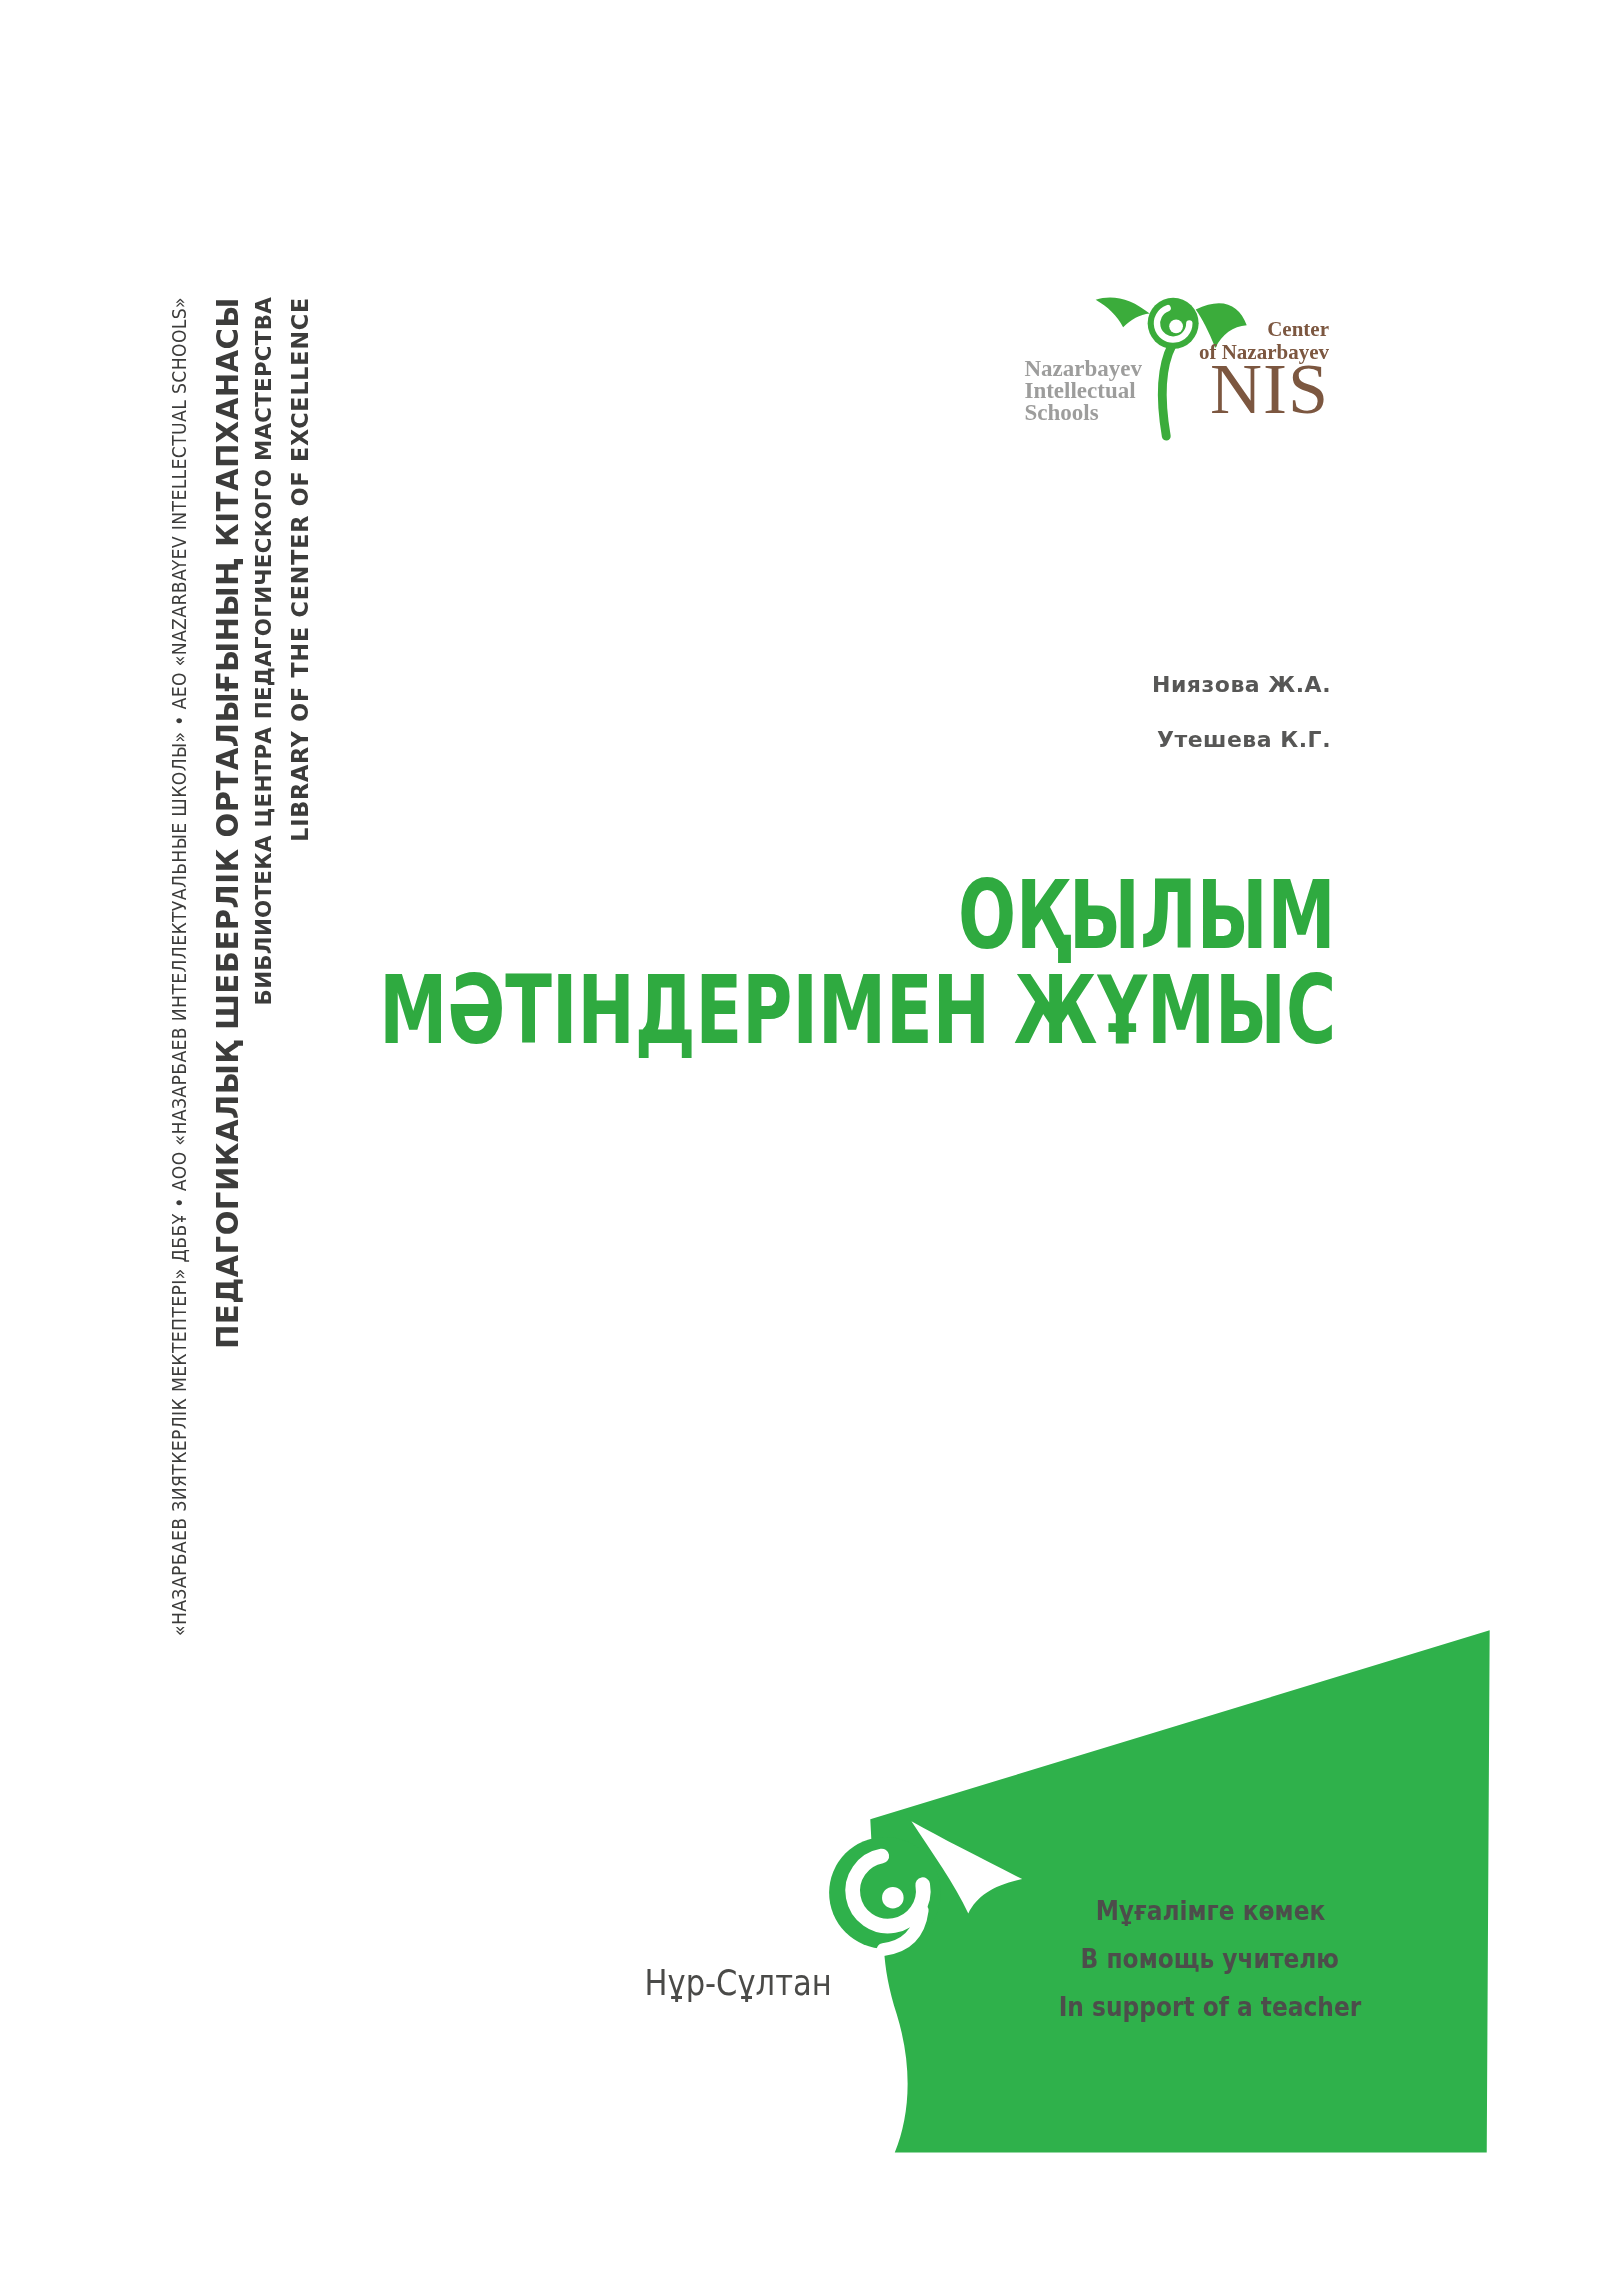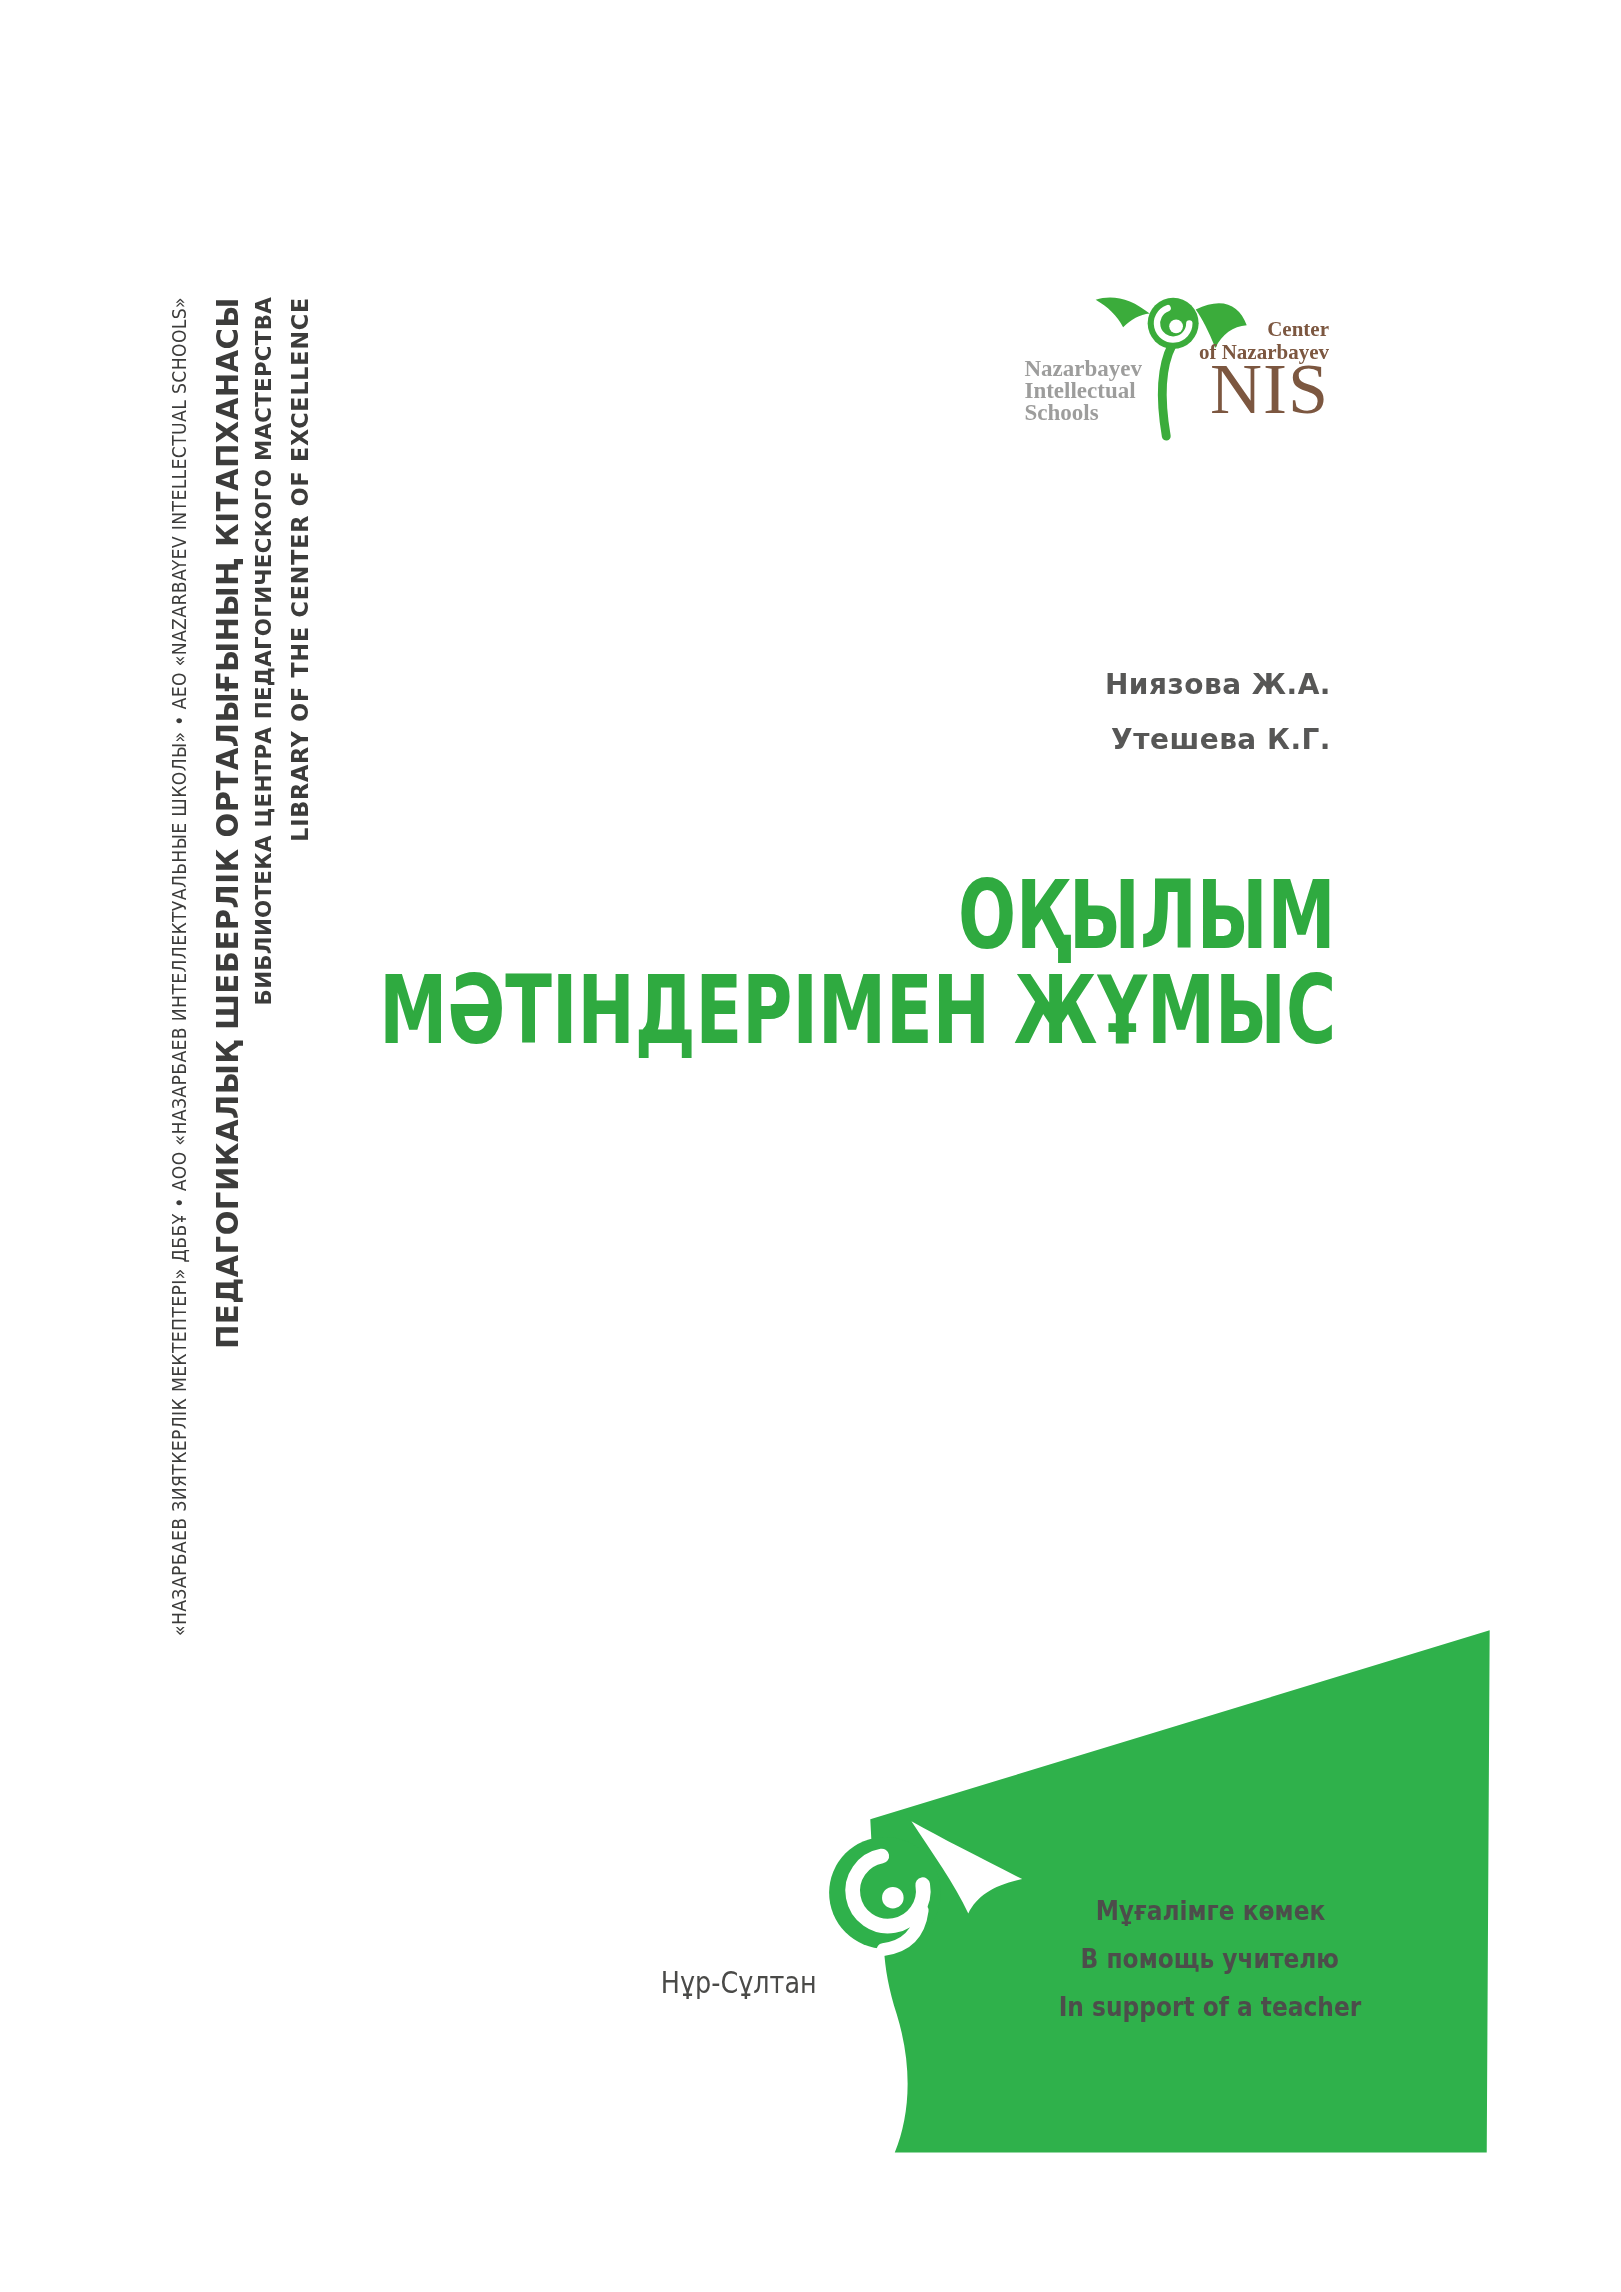--- a/index.html
+++ b/index.html
@@ -48,36 +48,36 @@
     position:absolute;right:292px;top:344px;
     font-family:"Liberation Serif","DejaVu Serif",serif;
     font-weight:normal;font-size:72px;line-height:90px;letter-spacing:1px;
     color:#7C5740;
   }
   .logo-ornament{position:absolute;left:1078px;top:284px;}
 
   
   .authors{
     position:absolute;right:290px;top:657px;
-    text-align:right;font-weight:bold;font-size:28px;line-height:55px;
+    text-align:right;font-weight:bold;font-size:22px;line-height:55px;
     color:#575756;letter-spacing:0.5px;
   }
 
   
   .title{
     position:absolute;right:285px;top:868px;
     text-align:right;font-weight:bold;font-size:95px;line-height:95px;
     color:#2FAA40;white-space:nowrap;
   }
   .title .tline>span{display:inline-block;transform:scaleX(.72);transform-origin:100% 50%;}
 
   
   .imprint{
     position:absolute;left:518px;top:1962px;width:441px;
-    text-align:center;font-size:30px;line-height:41px;color:#4A4A48;
+    text-align:center;font-size:36px;line-height:41px;color:#4A4A48;
   }
   .imprint span{display:inline-block;transform:scaleX(.85);transform-origin:50% 50%;}
 
   
   .shape-svg{position:absolute;left:0;top:0;}
   .banner-text{
     position:absolute;left:1014px;top:1887px;width:392px;
     text-align:center;font-weight:bold;font-size:26.5px;line-height:48px;
     color:#4D4D4B;white-space:nowrap;
   }

